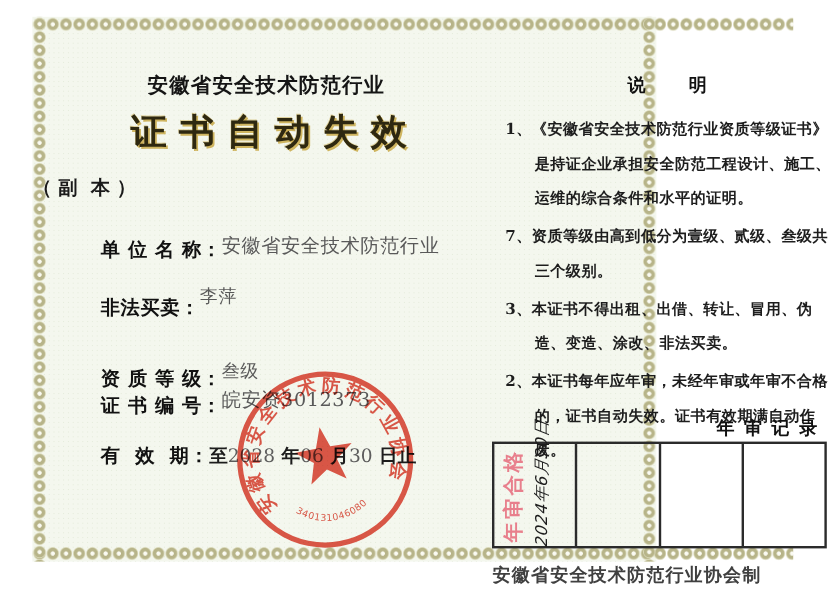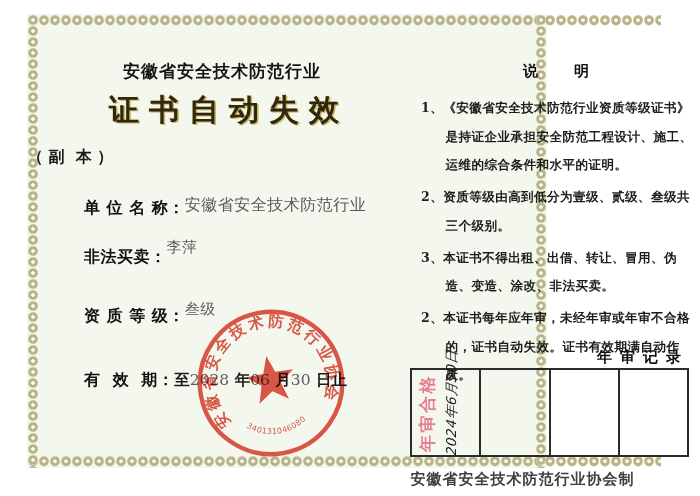--- a/index.html
+++ b/index.html
@@ -110,20 +110,23 @@
 
   <div class="field-row row-company">
     <span class="field-label">单 位 名 称：</span><span class="field-value">安徽省安全技术防范行业</span>
   </div>
   <div class="field-row row-legal">
     <span class="field-label">非法买卖：</span><span class="field-value">李萍</span>
   </div>
   <div class="field-row row-grade">
     <span class="field-label">资 质 等 级：</span><span class="field-value">叁级</span>
   </div>
+  <div class="field-row row-certno">
+    <span class="field-label">证 书 编 号：</span><span class="field-value">皖安资3012373</span>
+  </div>
   <div class="field-row row-valid">
     <span class="field-label">有  效  期：</span><span class="seg seg-dark">至</span><span class="seg seg-num">2028</span><span class="seg seg-dark"> 年</span><span class="seg seg-num">06</span><span class="seg seg-dark"> 月</span><span class="seg seg-num">30</span><span class="seg seg-dark"> 日止</span>
   </div>
 
   <div class="seal">
     <svg width="156" height="156" viewBox="0 0 160 160">
       <defs>
         <path id="arcTop" d="M 32.5 113.3 A 58 58 0 1 1 127.5 113.3" fill="none"></path>
         <path id="arcBottom" d="M 43 116 A 50 50 0 0 0 117 116" fill="none"></path>
       </defs>
@@ -134,21 +137,21 @@
       </text>
       <text font-size="8" font-family="DejaVu Sans, Liberation Sans, sans-serif" fill="#dd3b2b">
         <textPath href="#arcBottom" startOffset="6" textLength="66" lengthAdjust="spacing">340131046080</textPath>
       </text>
     </svg>
   </div>
 
   <div class="notes-heading">说明</div>
   <div class="notes">
     <p class="note-item">1、《安徽省安全技术防范行业资质等级证书》是持证企业承担安全防范工程设计、施工、运维的综合条件和水平的证明。</p>
-    <p class="note-item">2、资质等级由高到低分为壹级、贰级、叁级共三个级别。</p>
+    <p class="note-item">7、资质等级由高到低分为壹级、贰级、叁级共三个级别。</p>
     <p class="note-item">3、本证书不得出租、出借、转让、冒用、伪造、变造、涂改、非法买卖。</p>
     <p class="note-item">2、本证书每年应年审，未经年审或年审不合格的，证书自动失效。证书有效期满自动作废。</p>
   </div>
 
   <div class="review-heading">年审记录</div>
   <div class="review-table">
     <div class="review-cell">
       <span class="review-pass">年审合格</span>
       <span class="review-date">2024年6月30日</span>
     </div>

